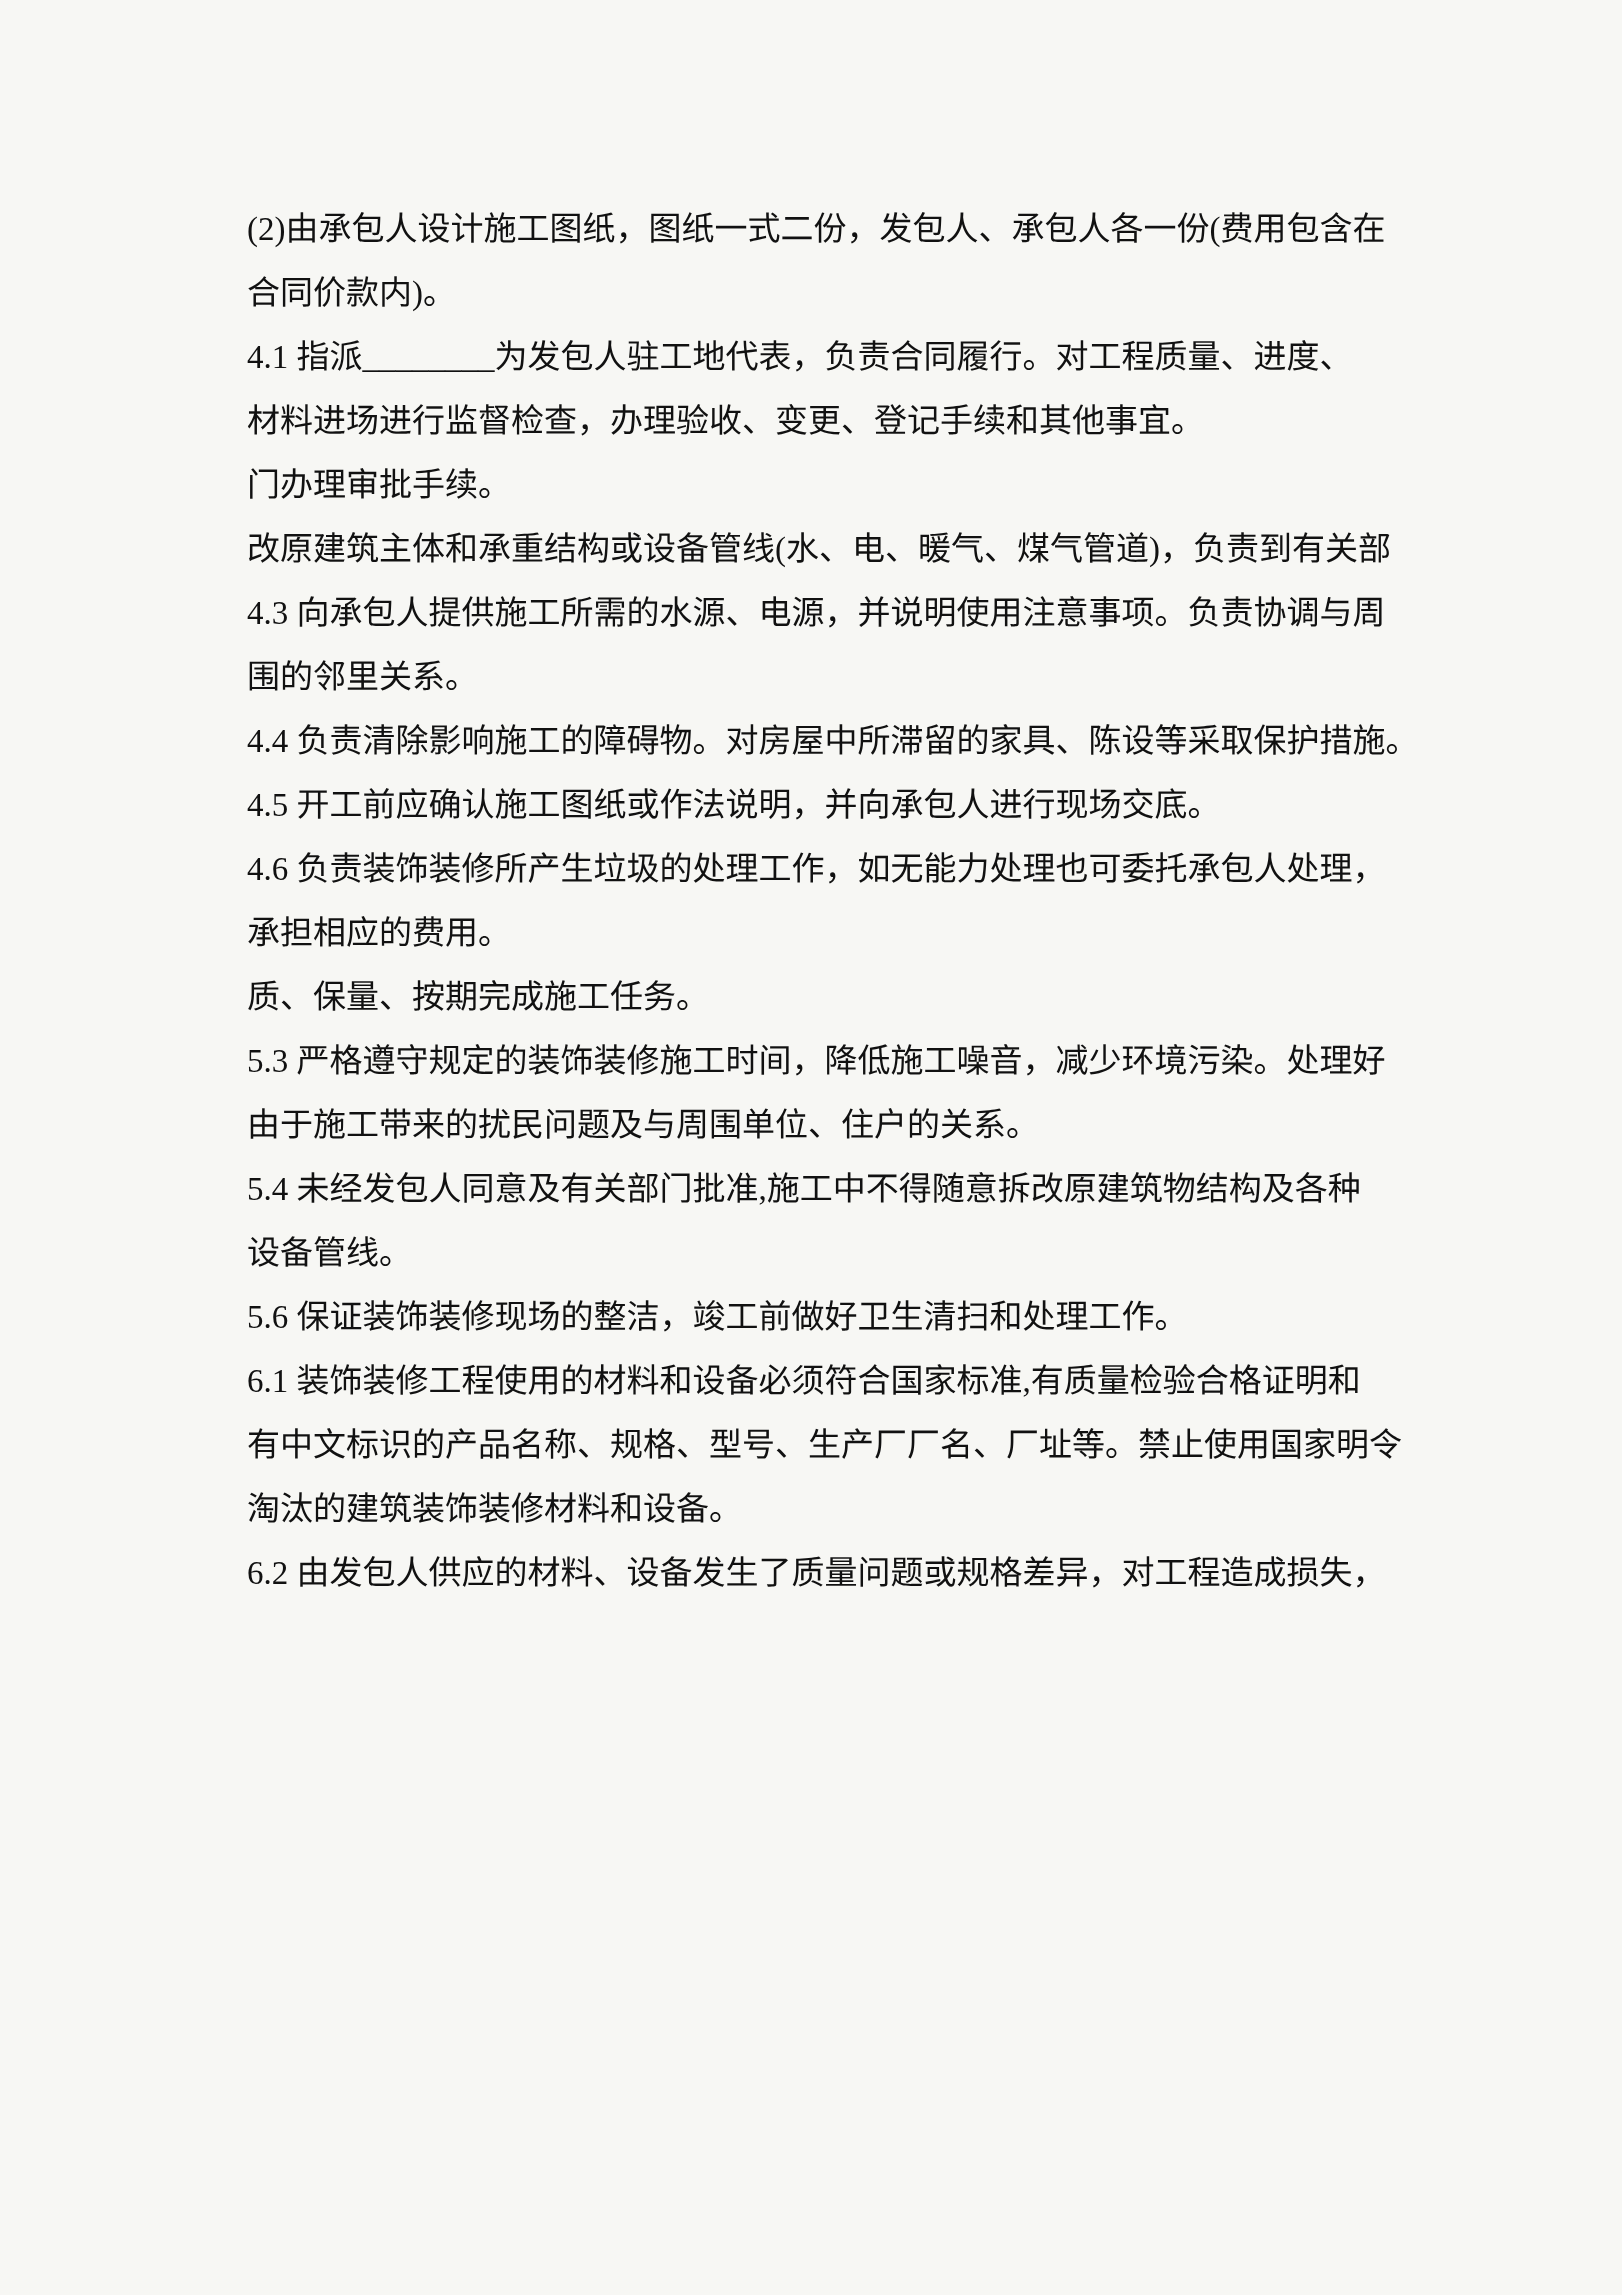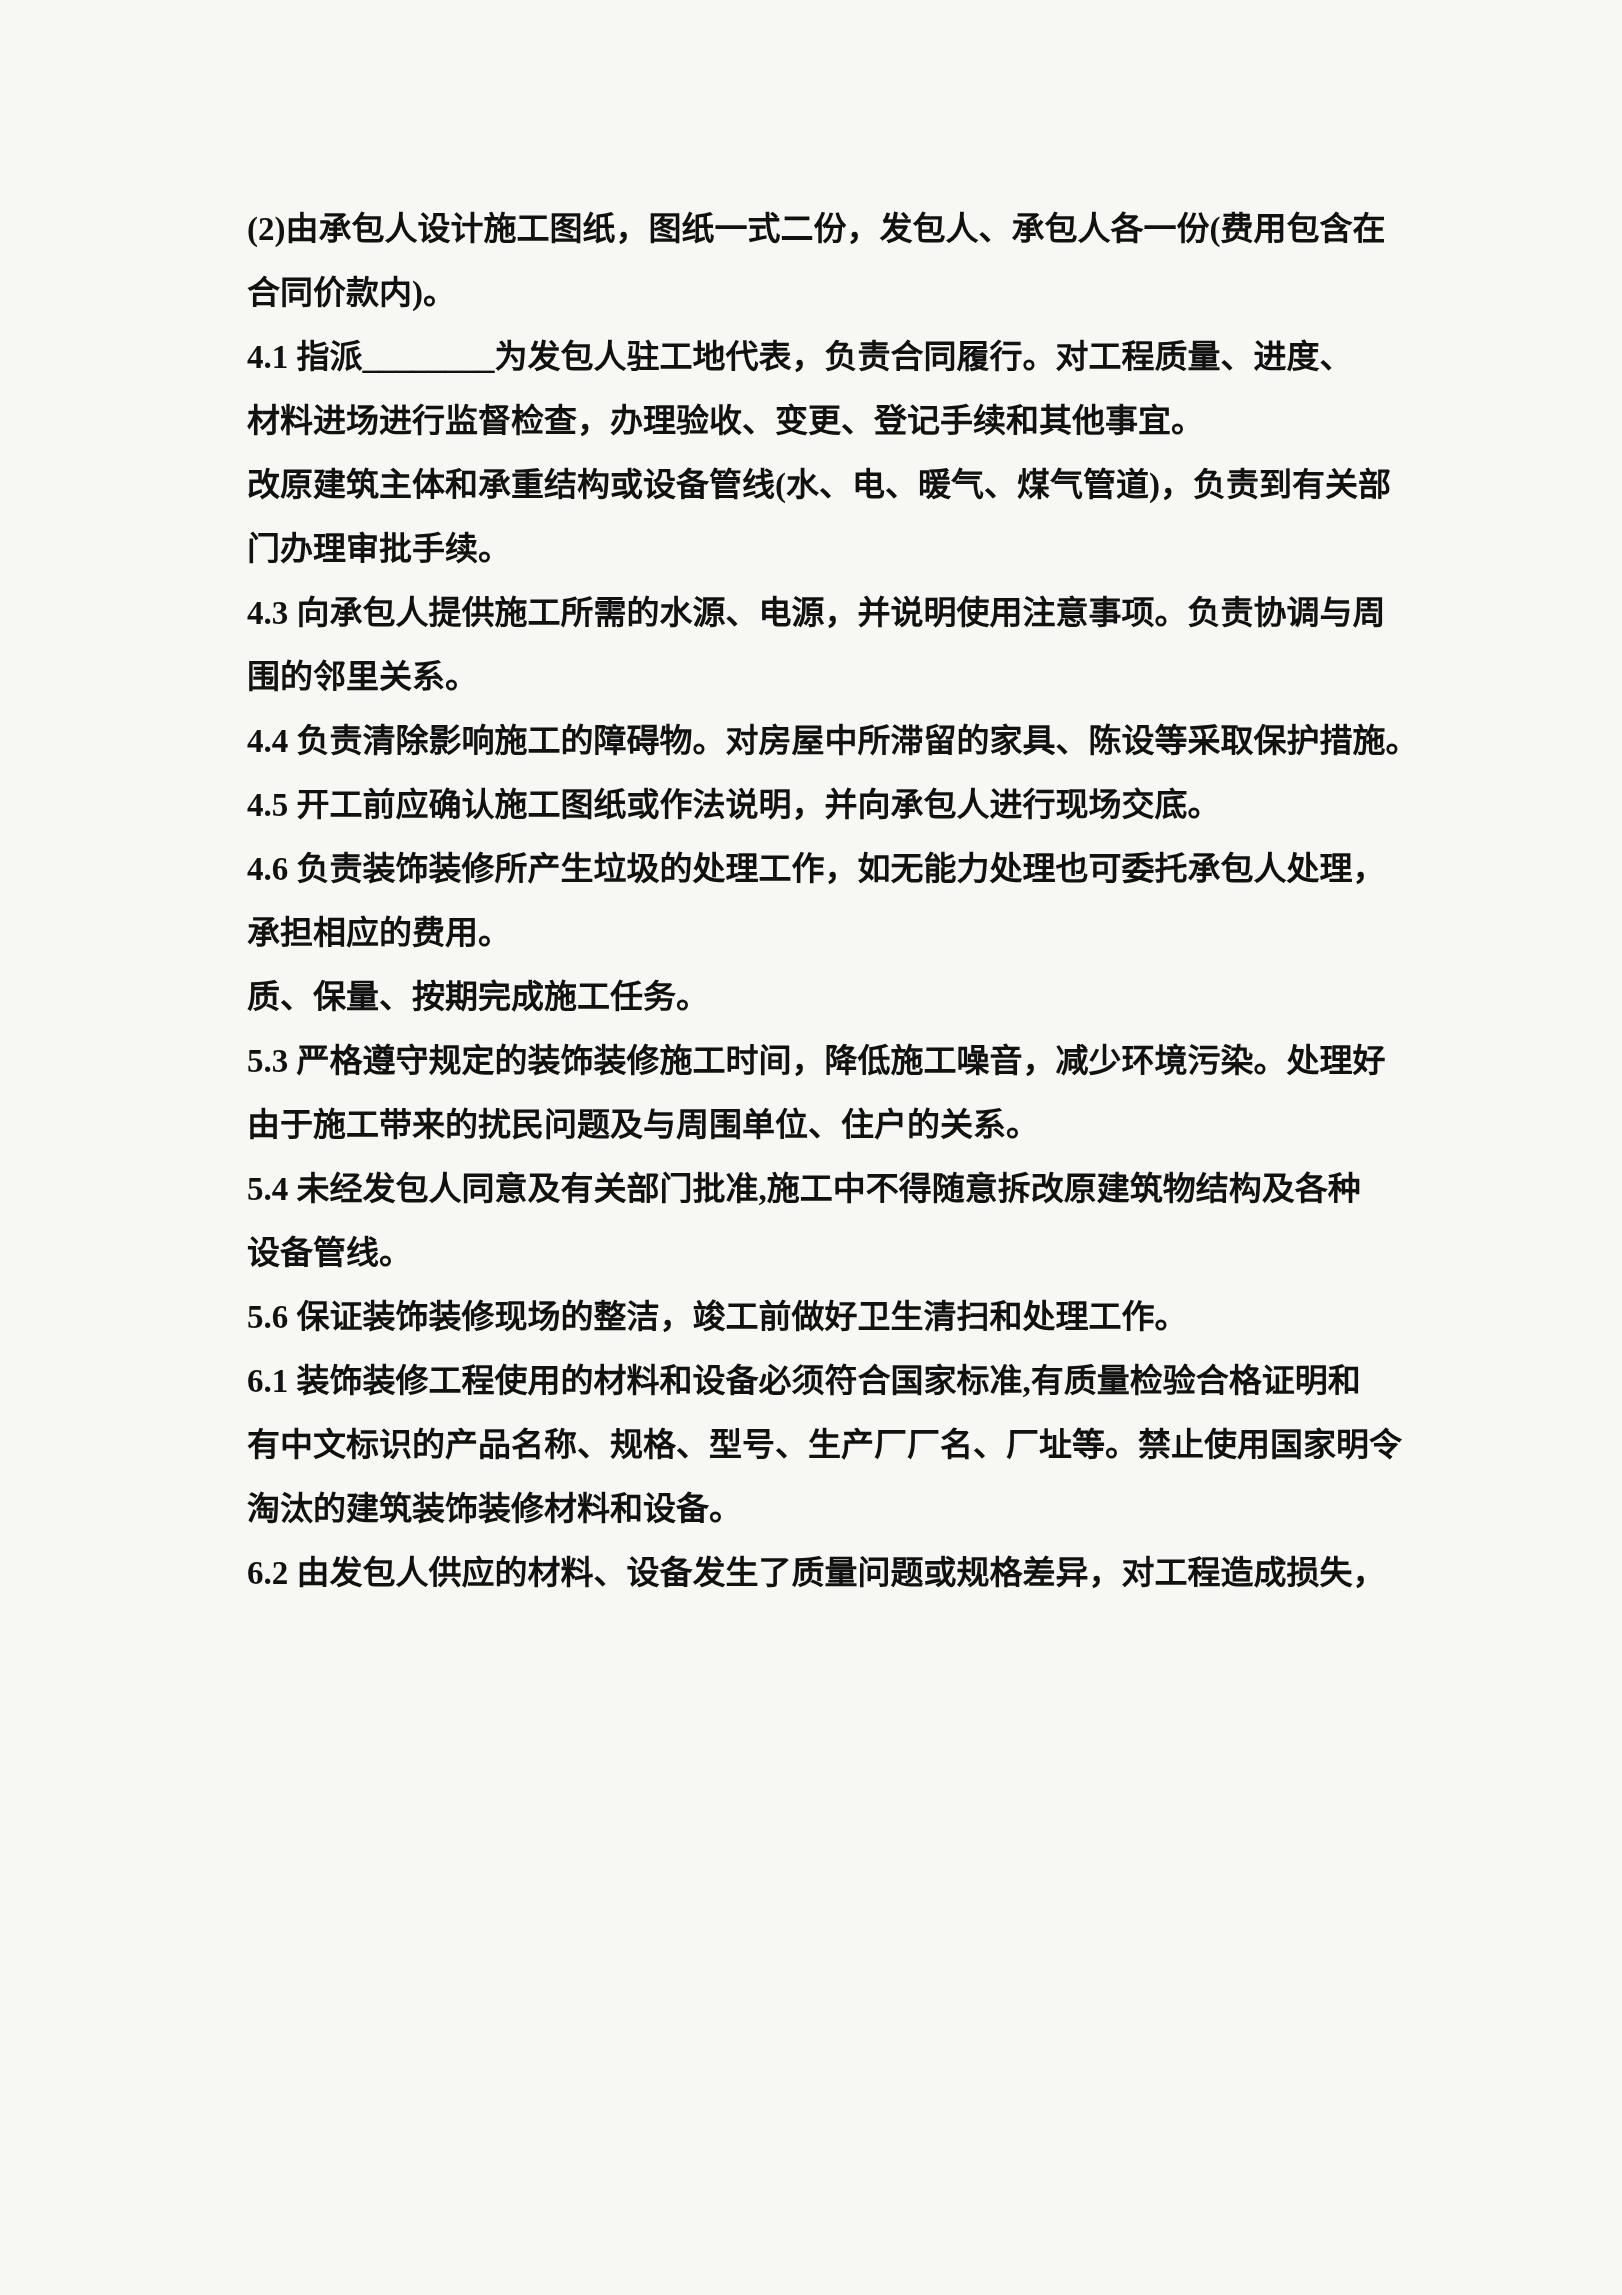--- a/index.html
+++ b/index.html
@@ -28,42 +28,42 @@
   }
   .para {
     margin: 0;
     padding: 0;
   }
   .line {
     height: 64px;
     line-height: 64px;
     font-size: 33px;
     white-space: nowrap;
-    font-weight: bold;
+    font-weight: normal;
   }
 </style>
 </head>
 <body>
 
 <div class="page">
   <div class="textblock">
 
     <div class="para">
       <div class="line">(2)由承包人设计施工图纸，图纸一式二份，发包人、承包人各一份(费用包含在</div>
       <div class="line">合同价款内)。</div>
     </div>
 
     <div class="para">
       <div class="line">4.1 指派________为发包人驻工地代表，负责合同履行。对工程质量、进度、</div>
       <div class="line">材料进场进行监督检查，办理验收、变更、登记手续和其他事宜。</div>
     </div>
 
     <div class="para">
+      <div class="line">门办理审批手续。</div>
       <div class="line">改原建筑主体和承重结构或设备管线(水、电、暖气、煤气管道)，负责到有关部</div>
-      <div class="line">门办理审批手续。</div>
     </div>
 
     <div class="para">
       <div class="line">4.3 向承包人提供施工所需的水源、电源，并说明使用注意事项。负责协调与周</div>
       <div class="line">围的邻里关系。</div>
     </div>
 
     <div class="para">
       <div class="line">4.4 负责清除影响施工的障碍物。对房屋中所滞留的家具、陈设等采取保护措施。</div>
     </div>

